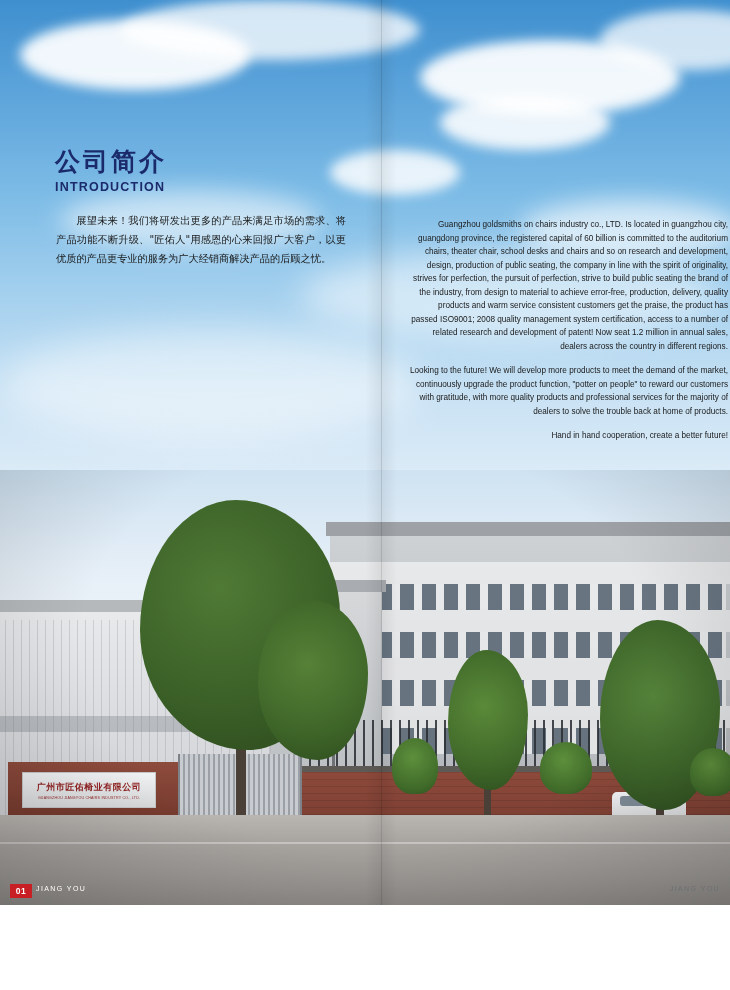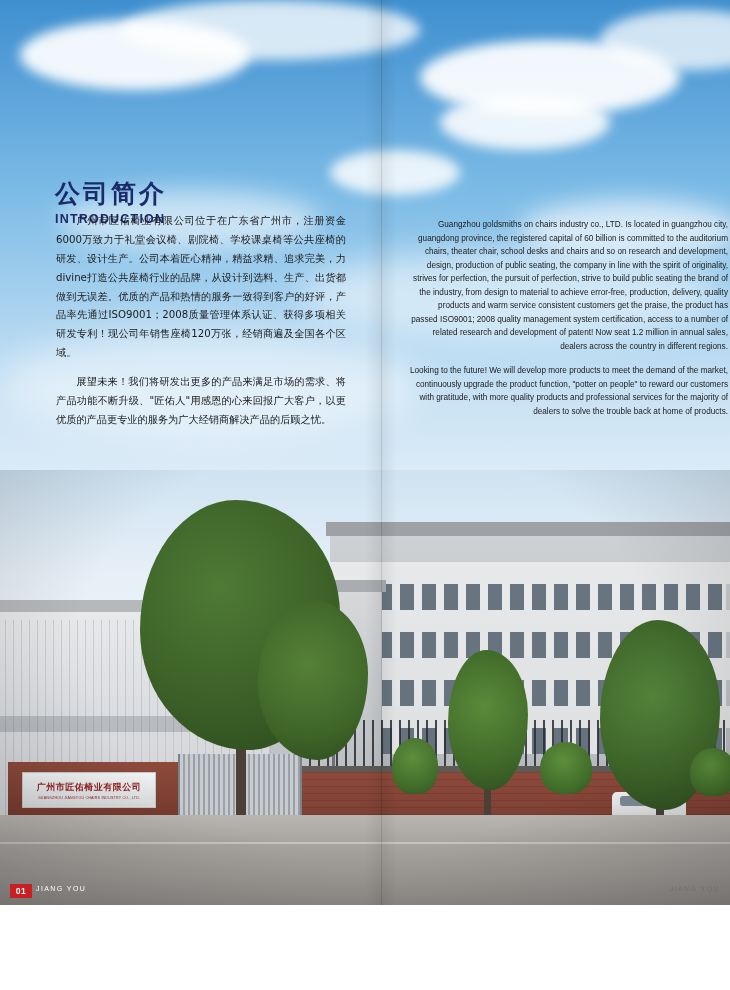--- a/index.html
+++ b/index.html
@@ -61,21 +61,20 @@
     height: 905px;
     background: linear-gradient(90deg, rgba(0,0,0,0) 0%, rgba(0,0,0,0.06) 45%, rgba(0,0,0,0.07) 50%, rgba(0,0,0,0) 100%);
   }
 
   
   .headline {
     position: absolute;
     left: 55px;
     top: 148px;
     width: 300px;
-    margin-top: 32px;
   }
   .headline .zh {
     font-family: "DejaVu Sans", sans-serif;
     font-size: 25px;
     font-weight: bold;
     color: #1b2a6b;
     letter-spacing: 3px;
     line-height: 1.1;
   }
   .headline .en {
@@ -316,27 +315,27 @@
     <div class="cloud c7"></div>
     <div class="cloud c8"></div>
   </div>
 
   <div class="headline">
     <div class="zh">公司简介</div>
     <div class="en">INTRODUCTION</div>
   </div>
 
   <div class="cn-body">
-    <p>广州市匠佑椅业有限公司位于在广东省广州市，注册资金6000万致力于礼堂会议椅、剧院椅、学校课桌椅等公共座椅的研发、设计生产。公司本着匠心精神，精益求精、追求完美，力divine打造公共座椅行业的品牌，从设计到选料、生产、出货都做到无误差。优质的产品和热情的服务一致得到客户的好评，产品率先通过ISO9001；2008质量管理体系认证、获得多项相关研发专利！现公司年销售座椅120万张，经销商遍及全国各个区域。</p>
     <p>展望未来！我们将研发出更多的产品来满足市场的需求、将产品功能不断升级、"匠佑人"用感恩的心来回报广大客户，以更优质的产品更专业的服务为广大经销商解决产品的后顾之忧。</p>
   </div>
 
   <div class="en-body">
     <p>Guangzhou goldsmiths on chairs industry co., LTD. Is located in guangzhou city, guangdong province, the registered capital of 60 billion is committed to the auditorium chairs, theater chair, school desks and chairs and so on research and development, design, production of public seating, the company in line with the spirit of originality, strives for perfection, the pursuit of perfection, strive to build public seating the brand of the industry, from design to material to achieve error-free, production, delivery, quality products and warm service consistent customers get the praise, the product has passed ISO9001; 2008 quality management system certification, access to a number of related research and development of patent! Now seat 1.2 million in annual sales, dealers across the country in different regions.</p>
     <p>Looking to the future! We will develop more products to meet the demand of the market, continuously upgrade the product function, "potter on people" to reward our customers with gratitude, with more quality products and professional services for the majority of dealers to solve the trouble back at home of products.</p>
+    <p>Hand in hand cooperation, create a better future!</p>
   </div>
 
   <div class="photo">
     <div class="photo-sky"></div>
 
     <div class="bldg-main"></div>
     <div class="bldg-main-roof"></div>
     <div class="floor-band" style="top:92px;"></div>
     <div class="win-row" style="top:114px;"></div>
     <div class="floor-band" style="top:140px;"></div>

